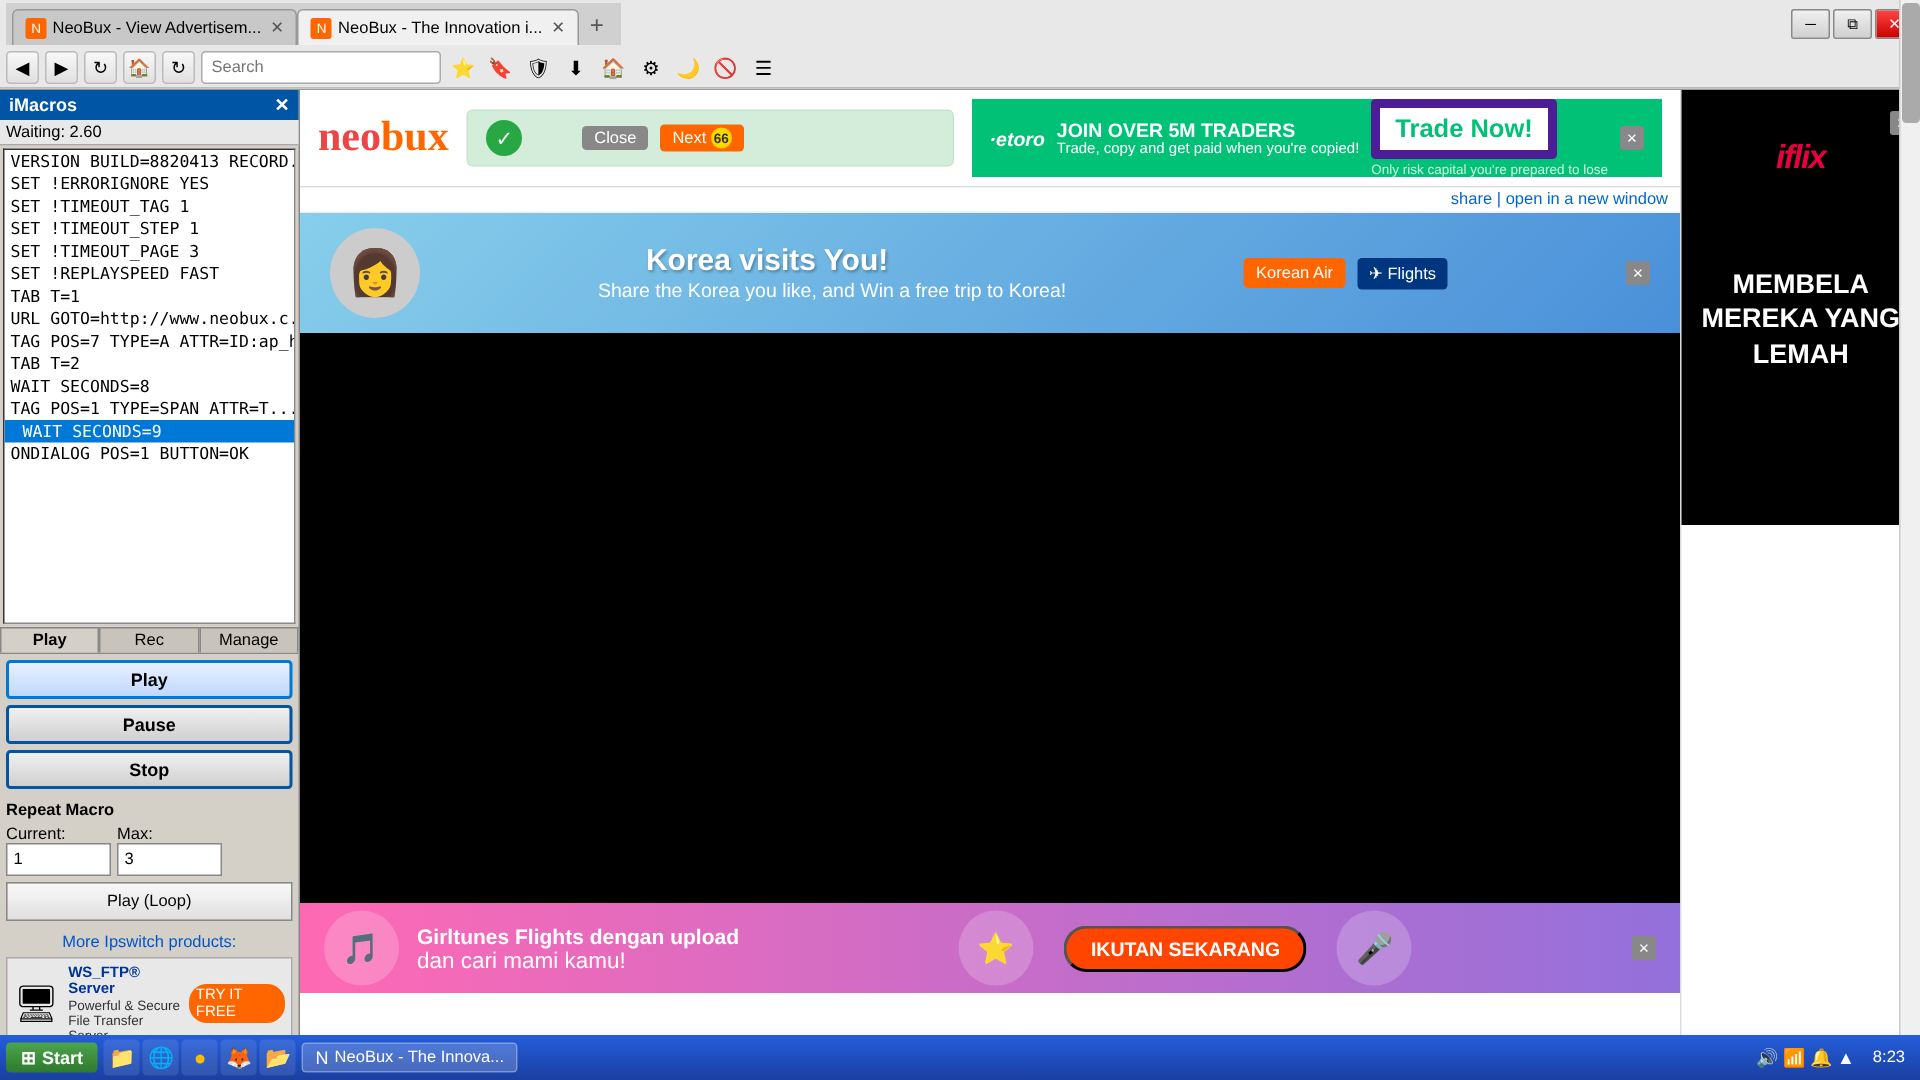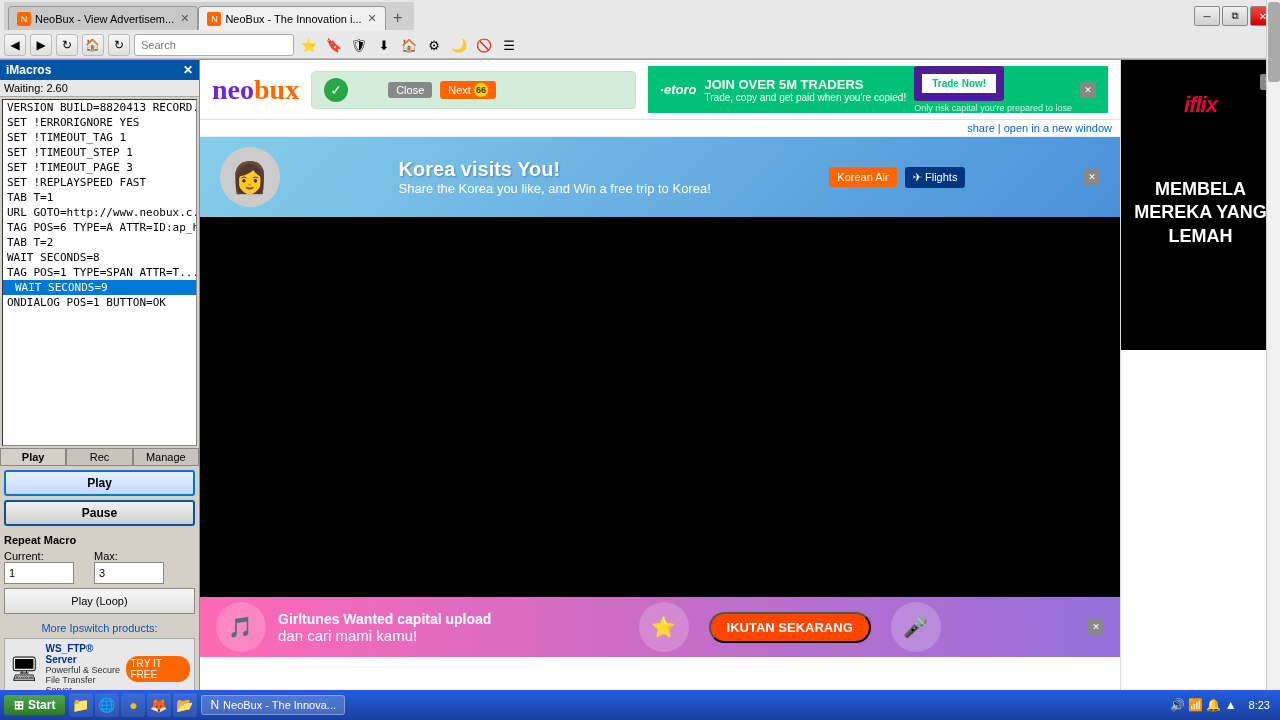--- a/index.html
+++ b/index.html
@@ -34,21 +34,21 @@
     .macro-list { flex: 1; overflow-y: auto; background: white; border: 1px inset #888; margin: 2px; font-size: 11px; font-family: monospace; }
     .macro-line { padding: 1px 4px; cursor: pointer; white-space: nowrap; overflow: hidden; }
     .macro-line.highlighted { background: #0078d7; color: white; padding-left: 12px; }
     .tab-row { display: flex; border-bottom: 1px solid #888; background: #d4d0c8; }
     .macro-tab { flex: 1; padding: 2px 4px; font-size: 11px; border: 1px solid #888; border-bottom: none; cursor: pointer; background: #c8c4bc; text-align: center; }
     .macro-tab.active-tab { background: #d4d0c8; font-weight: bold; }
     .control-buttons { padding: 4px; display: flex; flex-direction: column; gap: 4px; }
     .ctrl-btn { width: 100%; height: 26px; border: 2px solid #0055a5; border-radius: 3px; background: linear-gradient(to bottom, #f0f0f0, #d0d0d0); cursor: pointer; font-size: 12px; font-weight: bold; }
     .ctrl-btn.play-active { border: 2px solid #0078d7; background: linear-gradient(to bottom, #e8f0ff, #c0d8ff); }
     .repeat-section { padding: 4px; font-size: 11px; }
-    .repeat-row { display: flex; gap: 20px; margin-bottom: 4px; }
+    .repeat-row { display: flex; gap: 4px; margin-bottom: 4px; }
     .repeat-field { display: flex; flex-direction: column; }
     .repeat-input { width: 70px; height: 22px; border: 1px solid #888; padding: 1px 4px; font-size: 11px; }
     .play-loop-btn { width: 100%; height: 26px; border: 1px solid #888; background: linear-gradient(to bottom, #f8f8f8, #e0e0e0); cursor: pointer; font-size: 11px; }
     .more-ipswich { text-align: center; color: #0055cc; font-size: 11px; padding: 4px; cursor: pointer; }
     .ws-ftp-box { display: flex; align-items: center; gap: 6px; padding: 4px; background: #e8e8e8; border: 1px solid #aaa; margin: 0 4px; }
     .ws-ftp-logo { font-size: 10px; font-weight: bold; color: #003399; }
     .ws-ftp-try { background: #ff6600; color: white; font-size: 10px; padding: 2px 4px; border-radius: 12px; cursor: pointer; }
 
     
     .browser-content { flex: 1; background: white; overflow-y: auto; position: relative; }
@@ -57,25 +57,25 @@
     .neobux-logo span { color: #ff6600; }
     .validated-bar { background: #d4edda; border: 1px solid #c3e6cb; border-radius: 4px; padding: 6px 12px; display: flex; align-items: center; gap: 8px; flex: 1; }
     .check-circle { width: 24px; height: 24px; background: #28a745; border-radius: 50%; color: white; display: flex; align-items: center; justify-content: center; font-size: 14px; flex-shrink: 0; }
     .validated-text { font-size: 13px; font-weight: bold; color: #333; }
     .validated-sub { font-size: 11px; color: #555; }
     .close-btn { background: #888; color: white; border: none; padding: 2px 8px; border-radius: 3px; cursor: pointer; font-size: 11px; margin-left: 32px; }
     .next-btn { background: #ff6600; color: white; border: none; padding: 2px 8px; border-radius: 3px; cursor: pointer; font-size: 11px; display: flex; align-items: center; gap: 3px; }
     .next-badge { background: #ffd700; color: #333; font-size: 9px; border-radius: 50%; width: 14px; height: 14px; display: flex; align-items: center; justify-content: center; font-weight: bold; }
     .etoro-ad { background: #00c176; display: flex; align-items: center; padding: 0 12px; gap: 8px; min-width: 280px; }
     .etoro-text { color: white; font-size: 11px; flex: 1; }
-    .trade-btn { background: white; color: #00c176; border: 8px solid #4c1d95; padding: 4px 10px; border-radius: 3px; cursor: pointer; font-size: 10px; font-weight: bold; }
+    .trade-btn { background: white; color: #00c176; border: 6px solid #4c1d95; padding: 4px 10px; border-radius: 3px; cursor: pointer; font-size: 17px; font-weight: bold; }
     .share-bar { text-align: right; padding: 2px 8px; font-size: 11px; color: #0066cc; border-bottom: 1px solid #eee; }
     .share-bar a { color: #0066cc; text-decoration: none; cursor: pointer; }
     .korea-banner { width: 100%; height: 80px; background: linear-gradient(135deg, #87ceeb, #4a90d9); display: flex; align-items: center; justify-content: space-between; padding: 0 20px; overflow: hidden; position: relative; }
-    .korea-text { color: white; font-size: 20px; font-weight: bold; text-shadow: 1px 1px 2px rgba(0,0,0,0.3); }
+    .korea-text { color: white; font-size: 20px; font-weight: bold; text-shadow: 1px 1px 2px rgba(0,0,0,0.3); margin-left: 32px; }
     .korea-sub { color: white; font-size: 13px; }
     .korea-img { width: 60px; height: 60px; background: #ccc; border-radius: 50%; overflow: hidden; display: flex; align-items: center; justify-content: center; font-size: 30px; }
     .black-video { width: 100%; height: 380px; background: black; }
     .girltunes-banner { width: 100%; height: 60px; background: linear-gradient(90deg, #ff69b4, #9370db); display: flex; align-items: center; justify-content: space-between; padding: 0 16px; }
     .ikutan-btn { background: #ff4500; color: white; padding: 6px 16px; border-radius: 20px; font-weight: bold; font-size: 13px; cursor: pointer; }
     .scrollbar { position: absolute; right: 0; top: 0; width: 14px; height: 100%; background: #f0f0f0; border-left: 1px solid #ccc; }
     .scroll-thumb { width: 12px; height: 80px; background: #aaa; border-radius: 3px; margin: 2px auto; }
 
     
     .right-ad { width: 160px; flex-shrink: 0; background: white; border-left: 1px solid #ddd; }
@@ -153,37 +153,38 @@
     </div>
     <div class="macro-list" id="macro-list">
         <div class="macro-line">VERSION BUILD=8820413 RECORD...</div>
         <div class="macro-line">SET !ERRORIGNORE YES</div>
         <div class="macro-line">SET !TIMEOUT_TAG 1</div>
         <div class="macro-line">SET !TIMEOUT_STEP 1</div>
         <div class="macro-line">SET !TIMEOUT_PAGE 3</div>
         <div class="macro-line">SET !REPLAYSPEED FAST</div>
         <div class="macro-line">TAB T=1</div>
         <div class="macro-line">URL GOTO=http://www.neobux.c...</div>
-        <div class="macro-line">TAG POS=6 TYPE=A ATTR=ID:ap_h</div>
+        <div class="macro-line">TAG POS=7 TYPE=A ATTR=ID:ap_h</div>
         <div class="macro-line">TAB T=2</div>
         <div class="macro-line">WAIT SECONDS=8</div>
         <div class="macro-line">TAG POS=1 TYPE=SPAN ATTR=T...</div>
         <div class="macro-line highlighted">WAIT SECONDS=9</div>
         <div class="macro-line">ONDIALOG POS=1 BUTTON=OK</div>
       </div>
 
     <div class="tab-row">
       <div class="macro-tab active-tab">Play</div>
       <div class="macro-tab">Rec</div>
       <div class="macro-tab">Manage</div>
     </div>
 
     <div class="control-buttons">
       <button class="ctrl-btn play-active">Play</button>
       <button class="ctrl-btn">Pause</button>
+      <button class="ctrl-btn">Stop</button>
     </div>
 
     <div class="repeat-section">
       <div style="font-weight:bold;margin-bottom:4px;">Repeat Macro</div>
       <div class="repeat-row">
         <div class="repeat-field">
           <label>Current:</label>
           <input class="repeat-input" type="text" value="1" style="">
         </div>
         <div class="repeat-field">
@@ -207,21 +208,21 @@
         <div style="font-size:9px;color:#333;">Powerful &amp; Secure<br>File Transfer Server</div>
       </div>
       <div class="ws-ftp-try">TRY IT FREE</div>
     </div>
   </div>
 
   <div class="browser-content">
 
     <div class="neobux-header">
       <div class="neobux-logo">
-        <span style="color:#6d28d9;margin-top:35px;">neo</span><span style="color:#ff6600;">bux</span>
+        <span style="color:#ef4444;margin-top:35px;">neo</span><span style="color:#ff6600;">bux</span>
       </div>
       <div class="validated-bar">
         <div class="check-circle">✓</div>
         <button class="close-btn">Close</button>
         <button class="next-btn">
           <span>Next</span>
           <span class="next-badge">66</span>
         </button>
       </div>
       <div class="etoro-ad">
@@ -258,21 +259,21 @@
       </div>
       <div class="ad-close">✕</div>
     </div>
 
     <div class="black-video"></div>
 
     <div class="girltunes-banner">
       <div style="display:flex;align-items:center;gap:12px;">
         <div style="background:rgba(255,255,255,0.2);width:50px;height:50px;border-radius:50%;display:flex;align-items:center;justify-content:center;font-size:20px;">🎵</div>
         <div>
-          <div style="color:white;font-weight:bold;font-size:14px;">Girltunes Wanted capital upload</div>
+          <div style="color:white;font-weight:bold;font-size:14px;">Girltunes Flights dengan upload</div>
           <div style="color:white;font-size:15px;">dan cari mami kamu!</div>
         </div>
       </div>
       <div style="display:flex;align-items:center;gap:20px;">
         <div style="background:rgba(255,255,255,0.2);width:50px;height:50px;border-radius:50%;display:flex;align-items:center;justify-content:center;font-size:20px;">⭐</div>
         <button class="ikutan-btn">IKUTAN SEKARANG</button>
         <div style="background:rgba(255,255,255,0.2);width:50px;height:50px;border-radius:50%;display:flex;align-items:center;justify-content:center;font-size:20px;">🎤</div>
       </div>
       <div class="ad-close">✕</div>
     </div>

